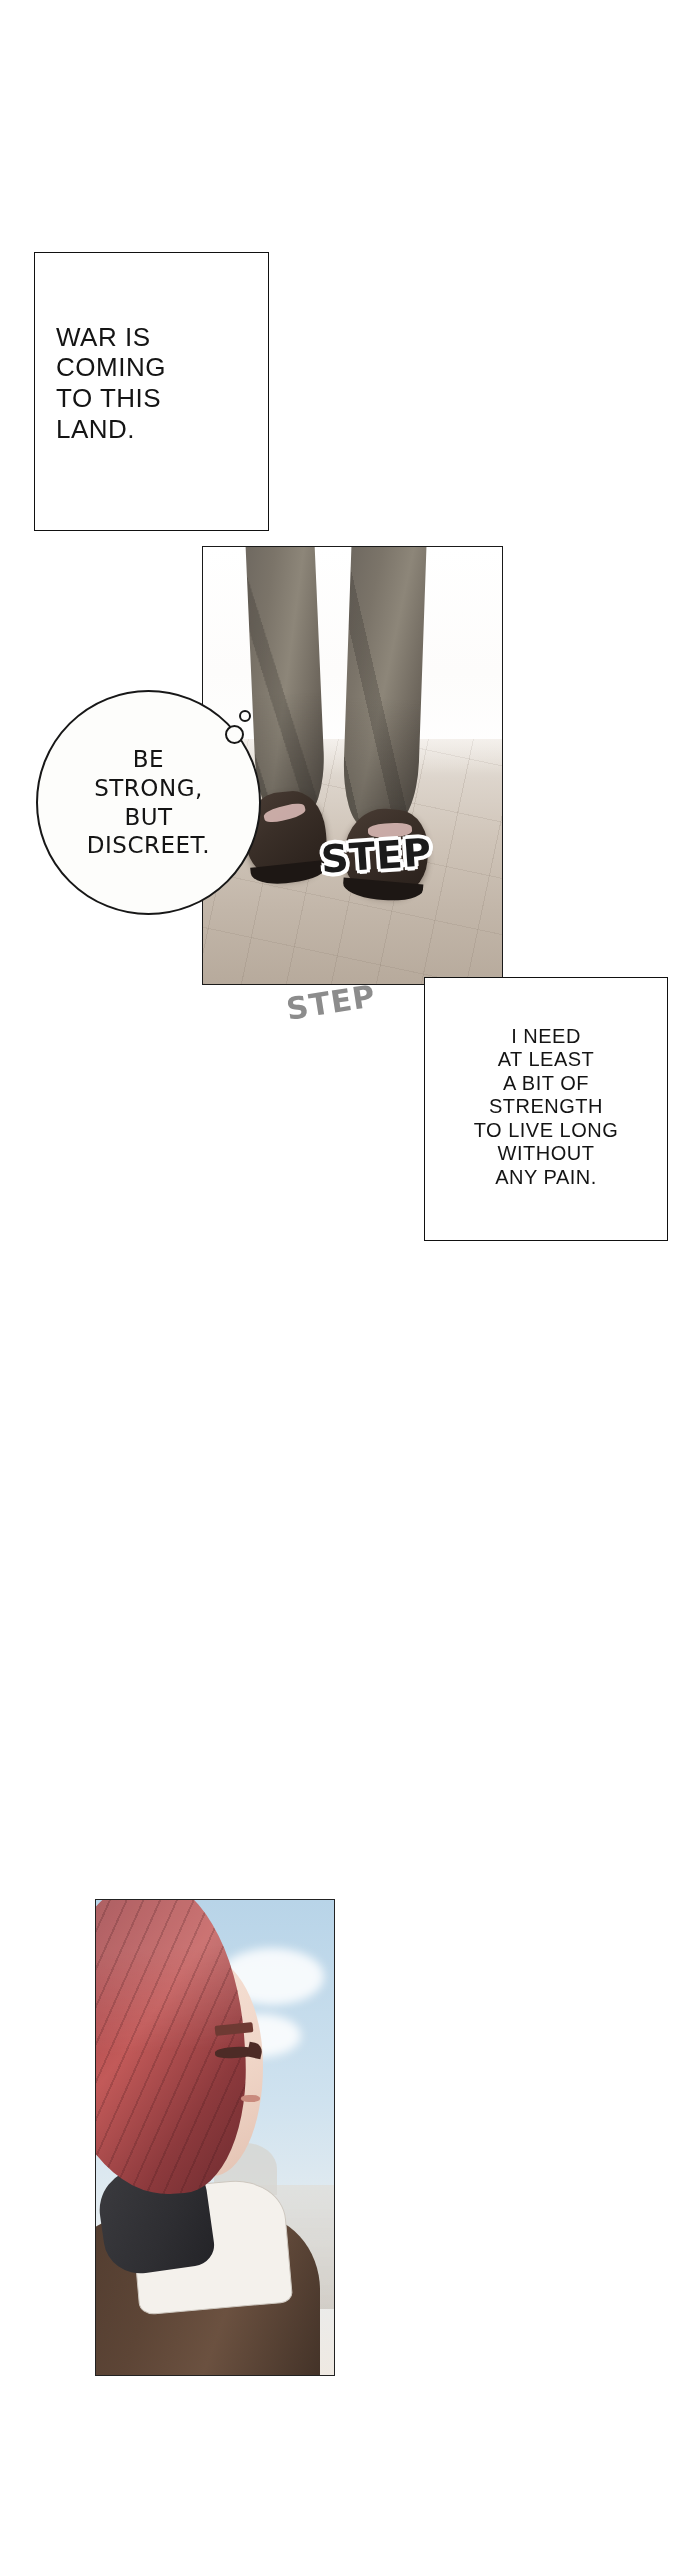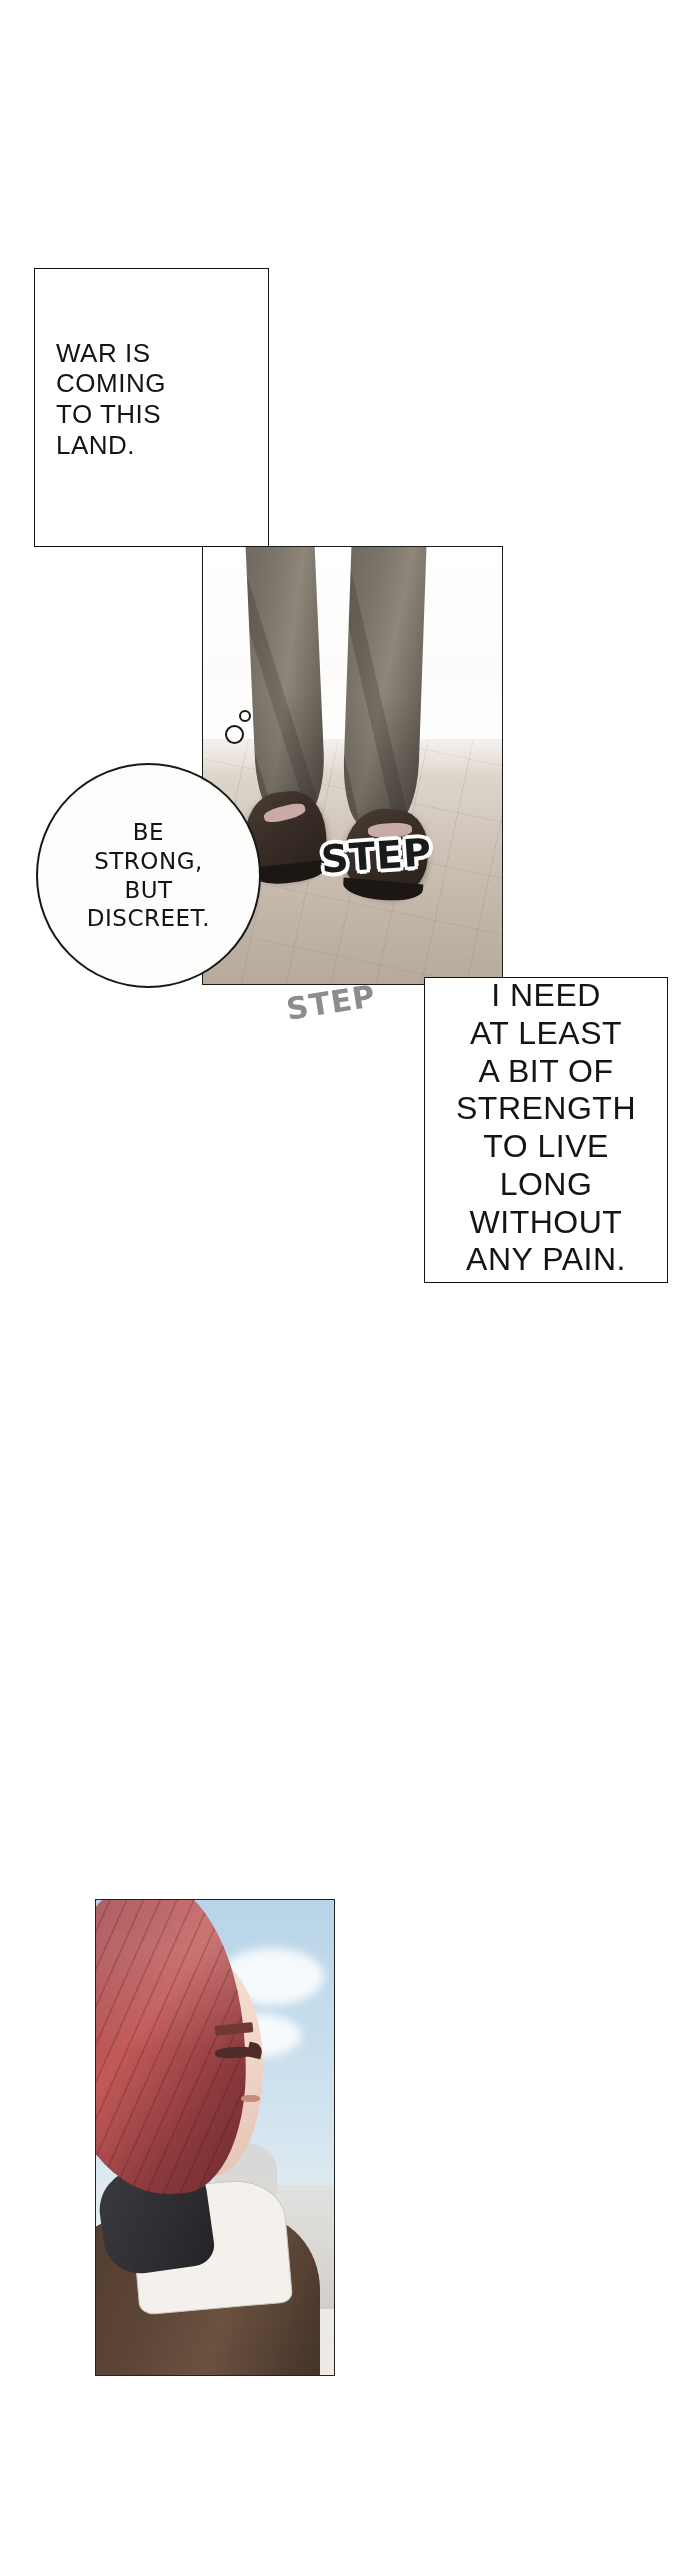--- a/index.html
+++ b/index.html
@@ -30,41 +30,41 @@
     font-family: "Liberation Sans", sans-serif;
     letter-spacing: 0.5px;
   }
   .narration-box .txt {
     white-space: pre-line;
     line-height: 1.18;
   }
 
   #narration-1 {
     left: 34px;
-    top: 268px;
+    top: 252px;
     width: 235px;
     height: 279px;
     z-index: 40;
     font-size: 26px;
   }
   #narration-1 .txt {
     text-align: left;
     padding-left: 21px;
     padding-right: 7.6px;
     width: 100%;
     margin-top: -17px;
   }
 
   #narration-2 {
     left: 424px;
     top: 977px;
     width: 244px;
-    height: 306px;
+    height: 264px;
     z-index: 40;
-    font-size: 32px;
+    font-size: 20px;
   }
   #narration-2 .txt {
     padding: 0 9.5px;
     margin-top: -3.8px;
   }
 
   
   #photo-panel {
     position: absolute;
     left: 202px;
@@ -176,21 +176,21 @@
     font-size: 30.5px;
     color: #8c8c8c;
     transform: rotate(-9deg);
     z-index: 35;
   }
 
   
   #thought-bubble {
     position: absolute;
     left: 36px;
-    top: 763px;
+    top: 690px;
     width: 225px;
     height: 225px;
     border-radius: 50%;
     background: #fdfdfb;
     border: 2.9px solid #171717;
     box-sizing: border-box;
     z-index: 50;
     display: flex;
     align-items: center;
     justify-content: center;

